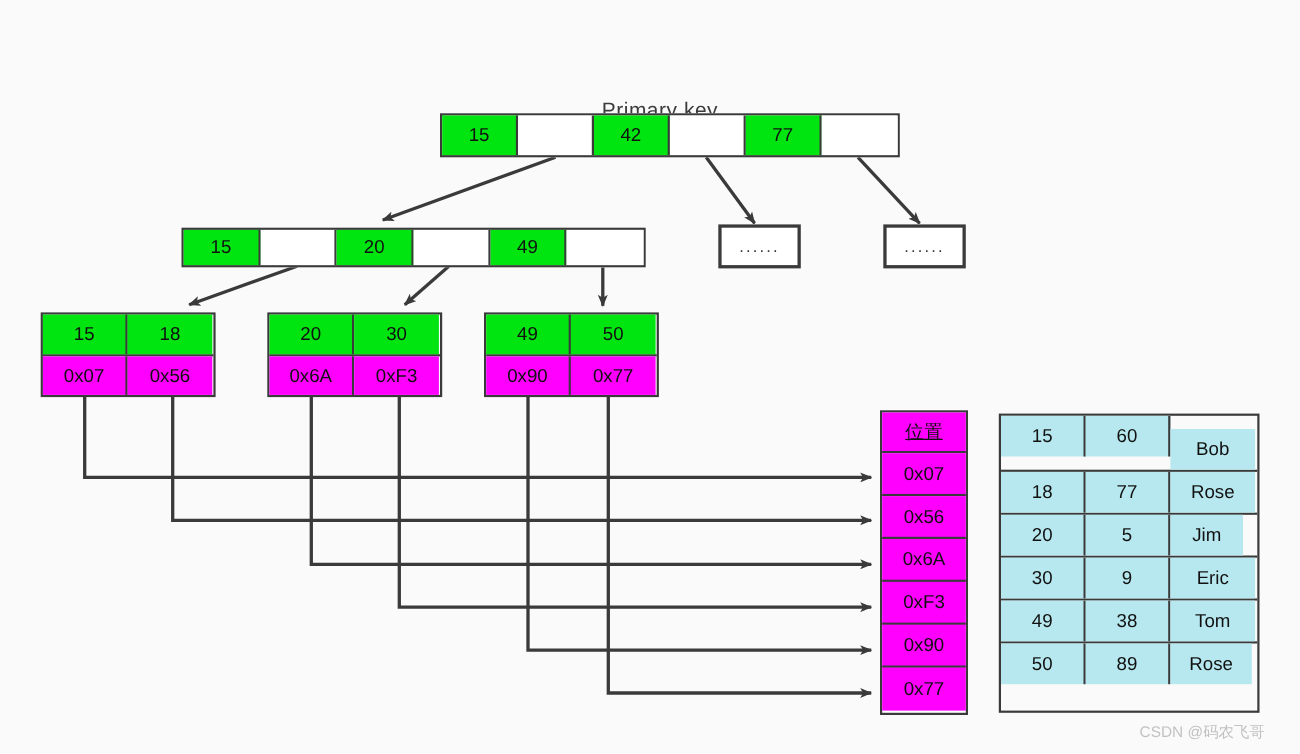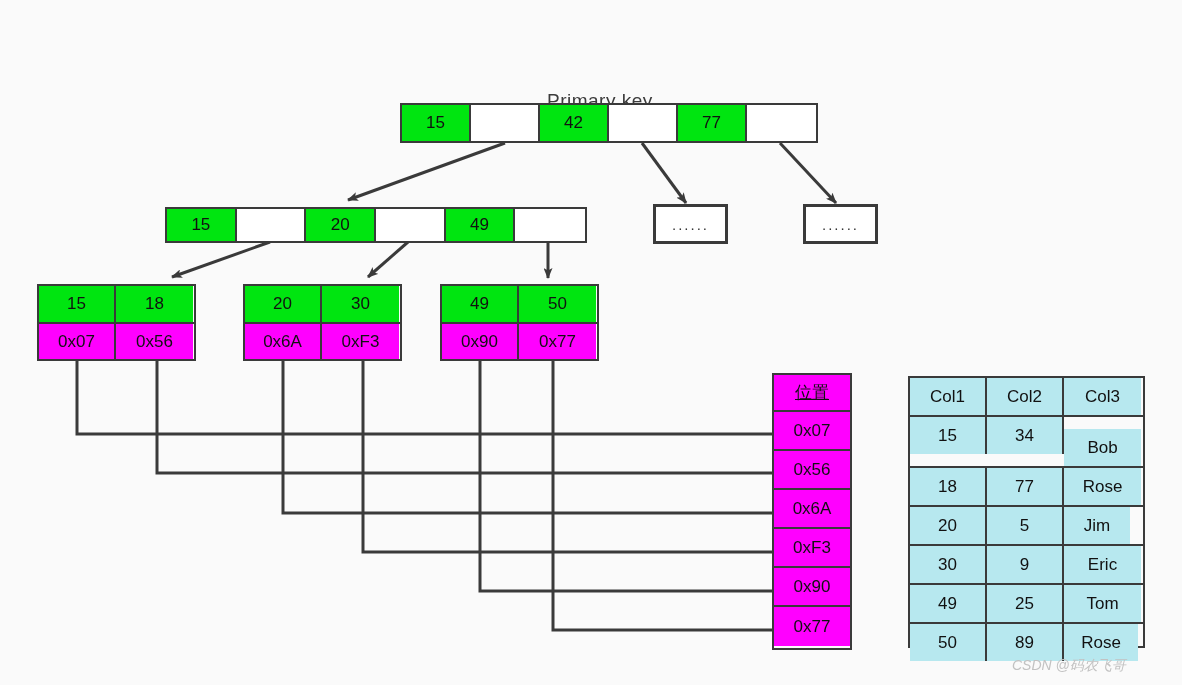--- a/index.html
+++ b/index.html
@@ -172,63 +172,58 @@
       <div class="lrow top">
         <div class="lcell key" style="width: 77px; height: 36px;">49</div>
         <div class="lcell key" style="width: 77px; height: 36px;">50</div>
       </div>
       <div class="lrow bottom">
         <div class="lcell addr" style="width: 77px; height: 35px;">0x90</div>
         <div class="lcell addr" style="width: 77px; height: 35px;">0x77</div>
       </div>
     </div>
 
-  <div class="poscol" id="pos-col" style="left:772px;top:373px;width:80px;height:277px;text-align:center;">
+  <div class="poscol" id="pos-col" style="left:800px;top:373px;width:80px;height:277px;text-align:center;">
       <div class="pcell head" style="height: 37px;">位置</div>
       <div class="pcell" style="height: 39px;">0x07</div>
       <div class="pcell" style="height: 39px;">0x56</div>
       <div class="pcell" style="height: 39px;">0x6A</div>
       <div class="pcell" style="height: 39px;">0xF3</div>
       <div class="pcell" style="height: 39px;">0x90</div>
       <div class="pcell" style="height: 39px;">0x77</div>
     </div>
 
   <div class="dtable" id="data-table" style="left:908px;top:376px;width:237px;height:272px;">
       <div class="trow">
-        <div class="tcell" style="width: 77px; height: 37px;">Col1</div>
-        <div class="tcell" style="width: 77px; height: 37px;">Col2</div>
-        <div class="tcell" style="width: 77px; height: 37px;">Col3</div>
-      </div>
-      <div class="trow">
         <div class="tcell" style="width: 77px; height: 37px;">15</div>
-        <div class="tcell" style="width: 77px; height: 37px;">34</div>
+        <div class="tcell" style="width: 77px; height: 37px;">60</div>
         <div class="tcell" style="width: 77px; height: 37px; margin-top: 12px;">Bob</div>
       </div>
       <div class="trow">
         <div class="tcell" style="width: 77px; height: 37px;">18</div>
         <div class="tcell" style="width: 77px; height: 37px;">77</div>
         <div class="tcell" style="width: 77px; height: 37px;">Rose</div>
       </div>
       <div class="trow">
         <div class="tcell" style="width: 77px; height: 37px;">20</div>
         <div class="tcell" style="width: 77px; height: 37px;">5</div>
         <div class="tcell" style="width: 66px; height: 37px;">Jim</div>
       </div>
       <div class="trow">
         <div class="tcell" style="width: 77px; height: 37px;">30</div>
         <div class="tcell" style="width: 77px; height: 37px;">9</div>
         <div class="tcell" style="width: 77px; height: 37px;">Eric</div>
       </div>
       <div class="trow">
         <div class="tcell" style="width: 77px; height: 37px;">49</div>
-        <div class="tcell" style="width: 77px; height: 37px;">25</div>
+        <div class="tcell" style="width: 77px; height: 37px;">38</div>
         <div class="tcell" style="width: 77px; height: 37px;">Tom</div>
       </div>
       <div class="trow">
         <div class="tcell" style="width: 77px; height: 37px;">50</div>
         <div class="tcell" style="width: 77px; height: 37px;">89</div>
         <div class="tcell" style="width: 74px; height: 37px;">Rose</div>
       </div>
     </div>
 
-  <div class="watermark" style="left:1012px;top:657px;font-style:italic;">CSDN @码农飞哥</div>
+  <div class="watermark" style="left:1036px;top:657px;">CSDN @码农飞哥</div>
 
 </div>
 
 </body></html>

